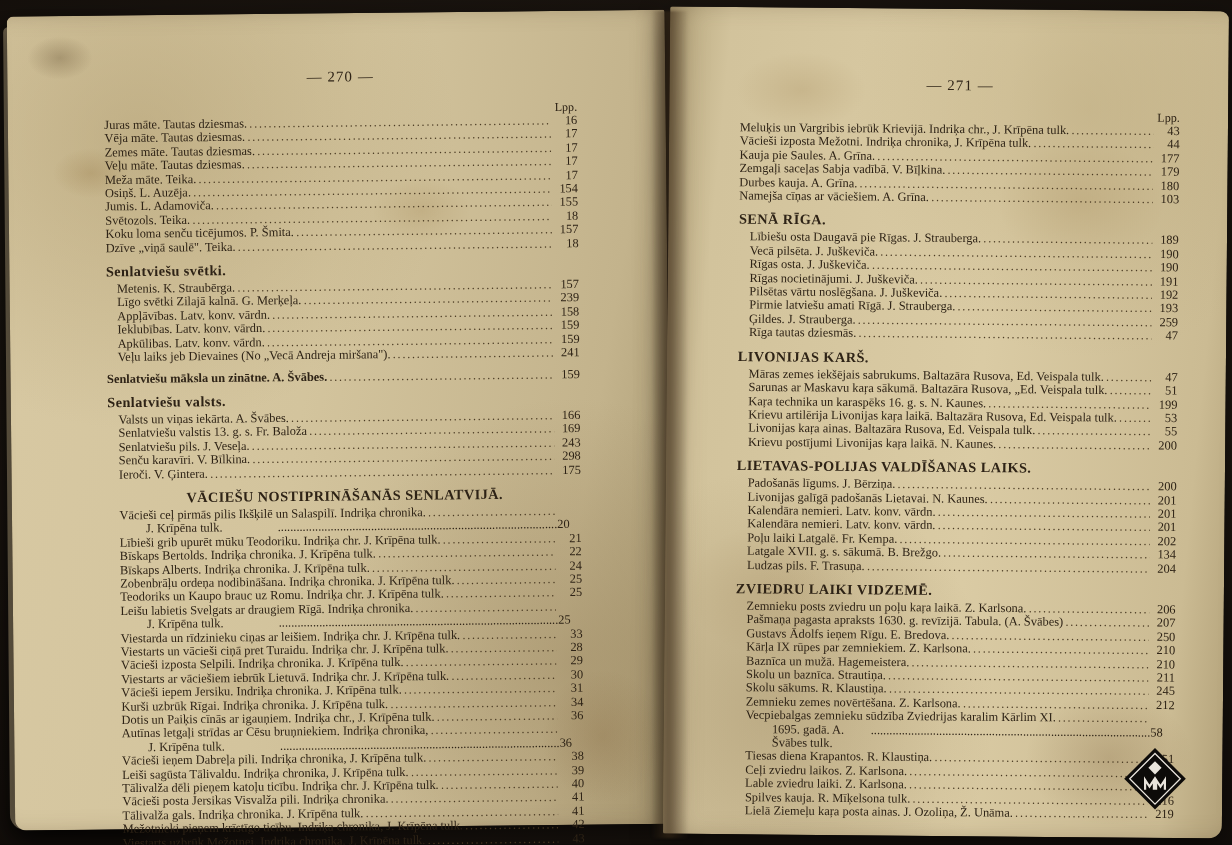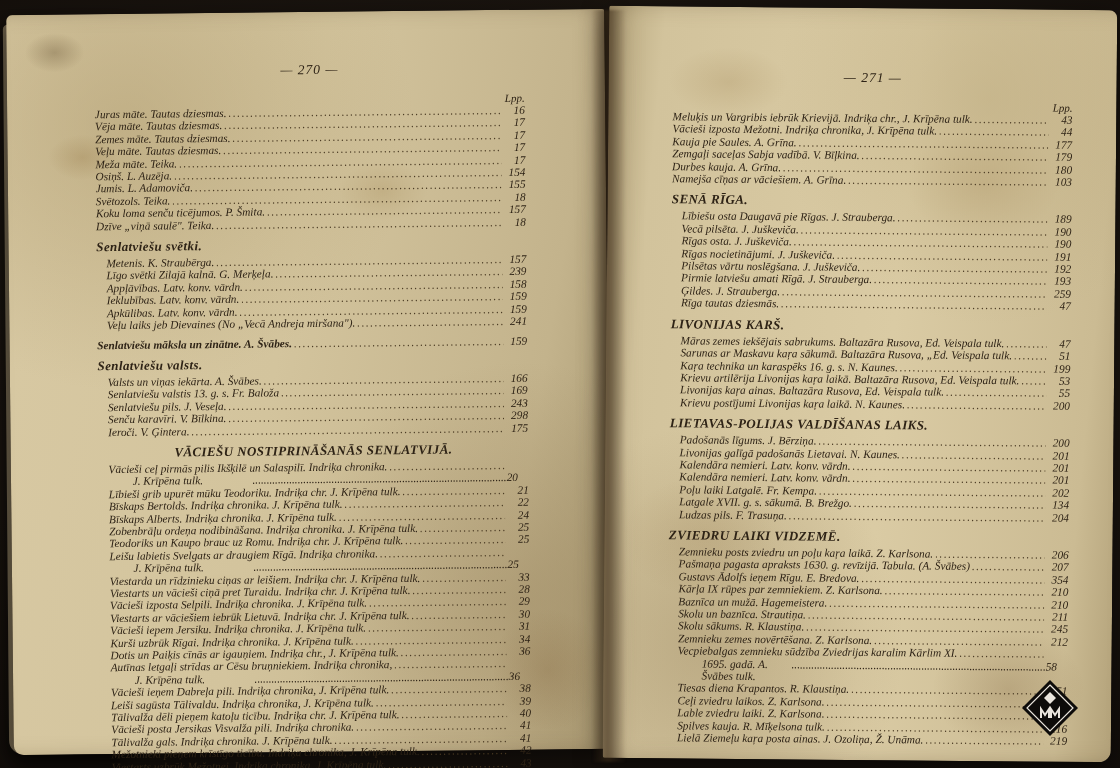--- a/index.html
+++ b/index.html
@@ -1,21 +1,21 @@
 <!DOCTYPE html>
 <html><head>
 <meta charset="utf-8">
 <style>
   html,body{margin:0;padding:0;}
   body{
     width:1120px;height:768px;overflow:hidden;
     background:#110d0a;
     font-family:"Liberation Serif", serif;
   }
-  #scene{position:relative;width:1120px;height:768px;overflow:hidden;background:#0d0a08;font-style:italic;}
+  #scene{position:relative;width:1120px;height:768px;overflow:hidden;background:#0d0a08;}
 
   
   .bg-vignette{position:absolute;inset:0;
     background:
       radial-gradient(120% 90% at 50% 45%, rgba(60,48,36,.55) 0%, rgba(20,15,11,.9) 70%, #0a0807 100%),
       #0f0c09;}
 
   
   .book{position:absolute;left:2px;top:6px;width:1100px;height:758px;}
 
@@ -519,21 +519,21 @@
               <span class="pg">206</span>
             </div>
             <div class="entry">
               <span class="t">Pašmaņa pagasta apraksts 1630. g. revīzijā.  Tabula.  (A. Švābes)</span>
               <span class="dots">..........................................................................................</span>
               <span class="pg">207</span>
             </div>
             <div class="entry">
               <span class="t">Gustavs Ādolfs ieņem Rīgu.  E. Bredova.</span>
               <span class="dots">..........................................................................................</span>
-              <span class="pg">354</span>
+              <span class="pg">250</span>
             </div>
             <div class="entry">
               <span class="t">Kārļa IX rūpes par zemniekiem.  Z. Karlsona.</span>
               <span class="dots">..........................................................................................</span>
               <span class="pg">210</span>
             </div>
             <div class="entry">
               <span class="t">Baznīca un mužā.  Hagemeistera.</span>
               <span class="dots">..........................................................................................</span>
               <span class="pg">210</span>

